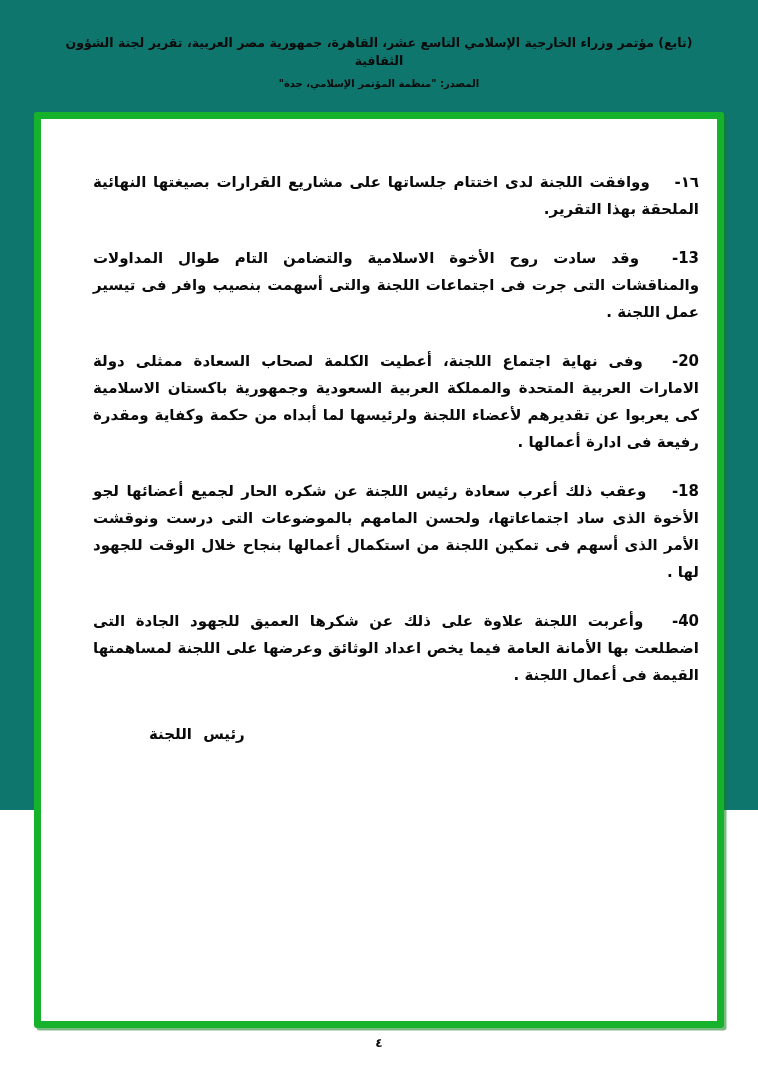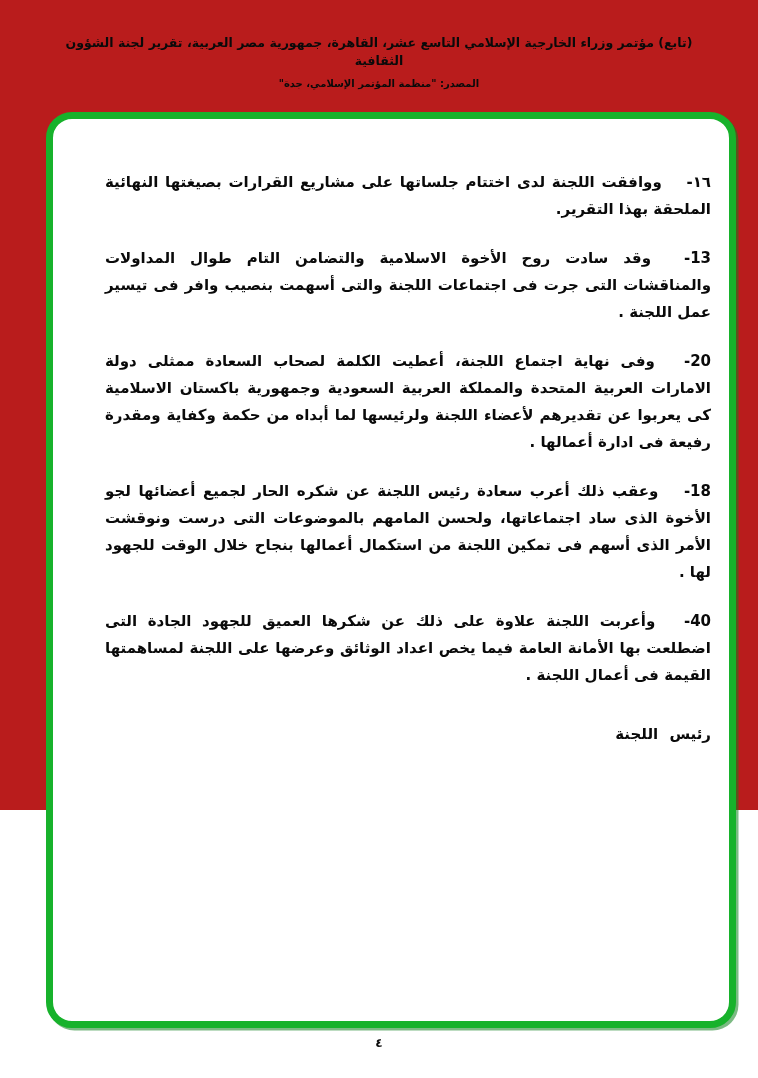--- a/index.html
+++ b/index.html
@@ -9,21 +9,21 @@
     height: 1078px;
     background: #ffffff;
     overflow: hidden;
     font-family: "DejaVu Sans", sans-serif;
     color: #0a0a0a;
   }
   .page {
     position: relative;
     width: 758px;
     height: 810px;
-    background: #b91c1c;
+    background: #0f766e;
   }
   .header {
     direction: rtl;
     text-align: center;
   }
   .header-title {
     padding-top: 34px;
     font-size: 12.5px;
     font-weight: bold;
     letter-spacing: 0;
@@ -31,27 +31,27 @@
     padding-left: 60px;
     padding-right: 60px;
   }
   .header-source {
     margin-top: 9px;
     font-size: 10px;
     font-weight: bold;
   }
   .frame {
     position: absolute;
-    left: 46px;
+    left: 34px;
     top: 112px;
     width: 690px;
     height: 916px;
     box-sizing: border-box;
     border: 7px solid #17b22b;
-    border-radius: 26px;
+    border-radius: 3px;
     box-shadow: 2.5px 2.5px 0 rgba(16, 130, 30, 0.55);
     background: #ffffff;
   }
   .content {
     direction: rtl;
     text-align: justify;
     padding: 50px 18px 0 52px;
     font-size: 15px;
     font-weight: bold;
     line-height: 27px;
@@ -60,21 +60,21 @@
     margin: 0 0 22px 0;
   }
   .para-num {
     display: inline-block;
     margin-left: 18px;
     white-space: nowrap;
   }
   .signature {
     direction: rtl;
     margin-top: 32px;
-    text-align: right;
+    text-align: left;
     padding-left: 56px;
     font-size: 15px;
     font-weight: bold;
     word-spacing: 6px;
   }
   .page-number {
     position: absolute;
     left: 0;
     top: 1036px;
     width: 100%;

